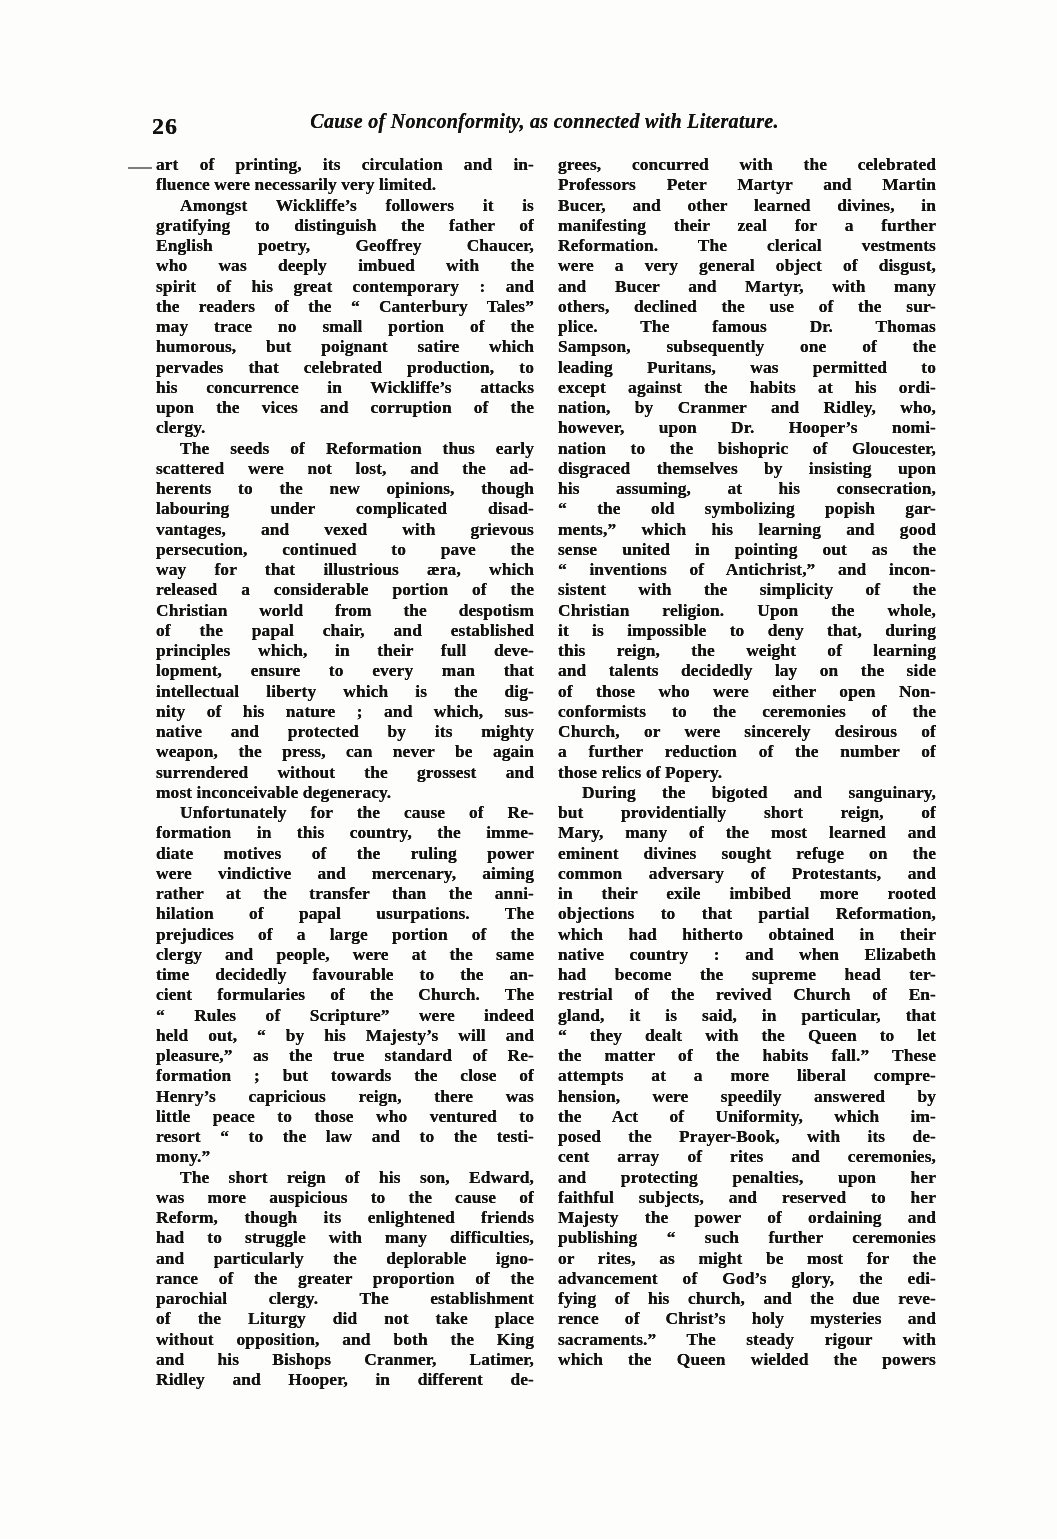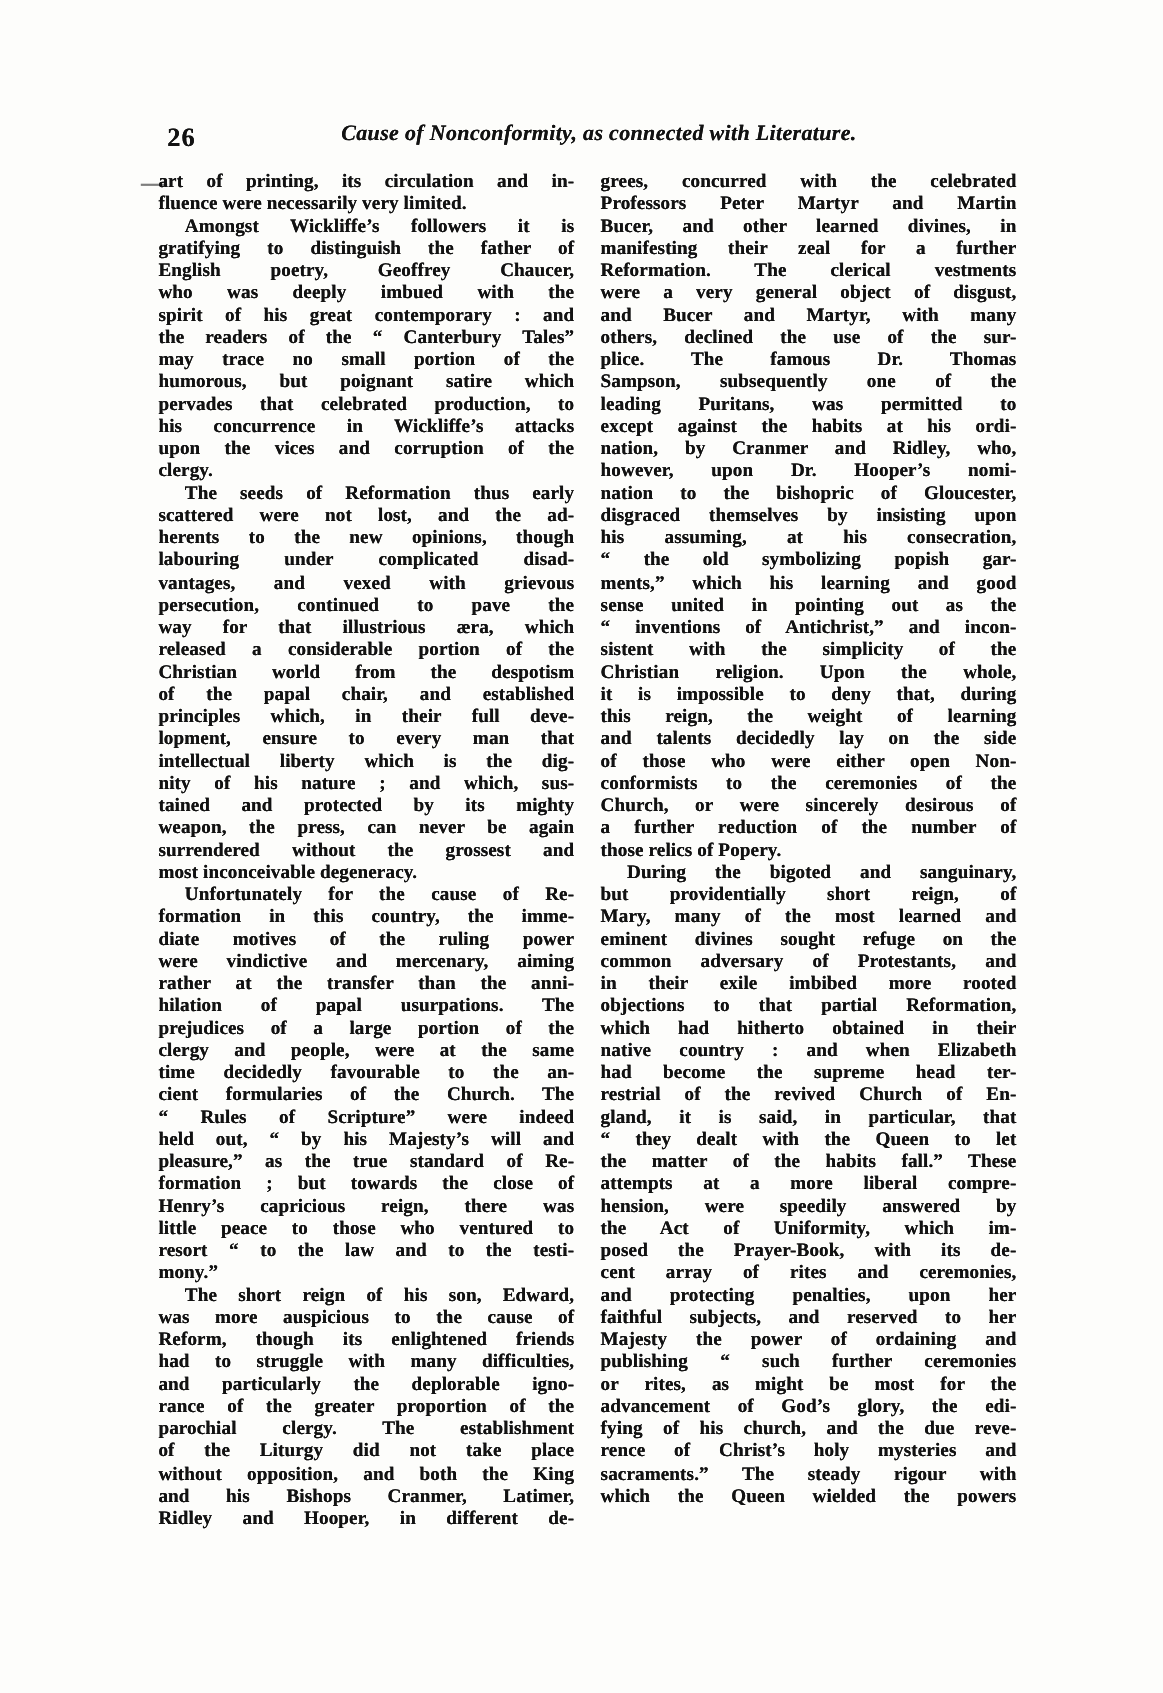--- a/index.html
+++ b/index.html
@@ -40,21 +40,21 @@
     font-size: 20px;
     font-weight: bold;
     font-style: italic;
     letter-spacing: 0.3px;
     text-shadow: 0 0 0.4px currentColor;
     padding-left: 32px;
   }
   .columns {
     position: absolute;
     top: 154px;
-    left: 144px;
+    left: 156px;
     width: 780px;
     display: flex;
     gap: 24px;
   }
   .column {
     width: 378px;
   }
   .line {
     font-size: 17.4px;
     line-height: 20.25px;
@@ -116,21 +116,21 @@
         <div class="line">vantages, and vexed with grievous</div>
         <div class="line">persecution, continued to pave the</div>
         <div class="line">way for that illustrious æra, which</div>
         <div class="line">released a considerable portion of the</div>
         <div class="line">Christian world from the despotism</div>
         <div class="line">of the papal chair, and established</div>
         <div class="line">principles which, in their full deve-</div>
         <div class="line">lopment, ensure to every man that</div>
         <div class="line">intellectual liberty which is the dig-</div>
         <div class="line">nity of his nature ; and which, sus-</div>
-        <div class="line">tained and protected by its mighty</div>
+        <div class="line">native and protected by its mighty</div>
         <div class="line">weapon, the press, can never be again</div>
         <div class="line">surrendered without the grossest and</div>
         <div class="line para-end">most inconceivable degeneracy.</div>
         <div class="line para-start">Unfortunately for the cause of Re-</div>
         <div class="line">formation in this country, the imme-</div>
         <div class="line">diate motives of the ruling power</div>
         <div class="line">were vindictive and mercenary, aiming</div>
         <div class="line">rather at the transfer than the anni-</div>
         <div class="line">hilation of papal usurpations. The</div>
         <div class="line">prejudices of a large portion of the</div>

